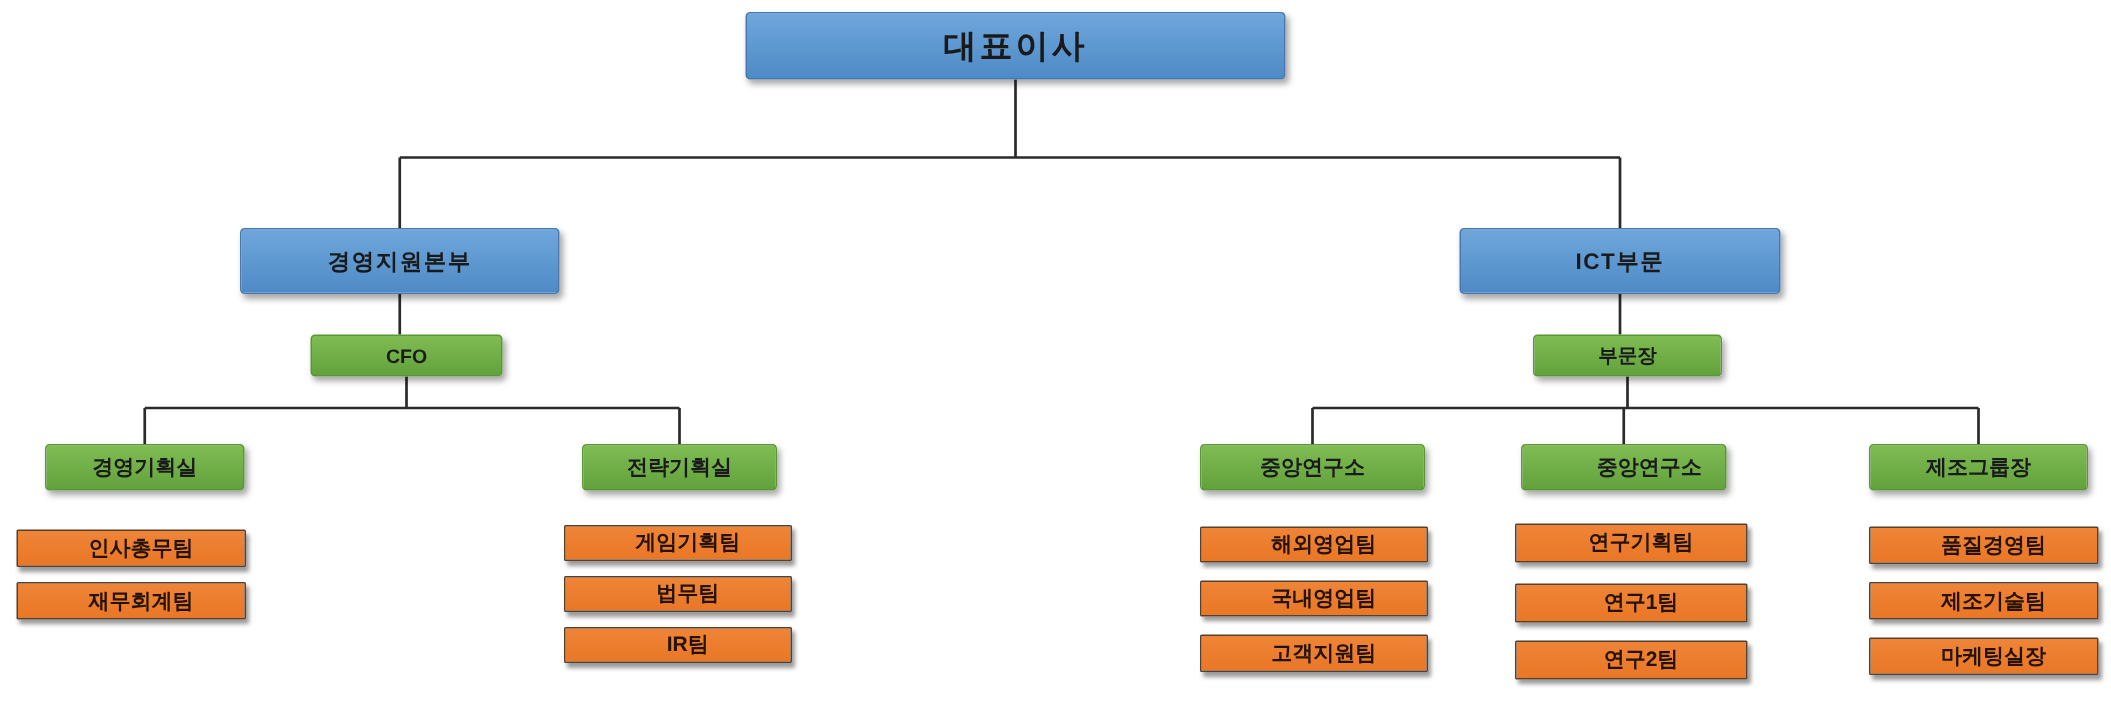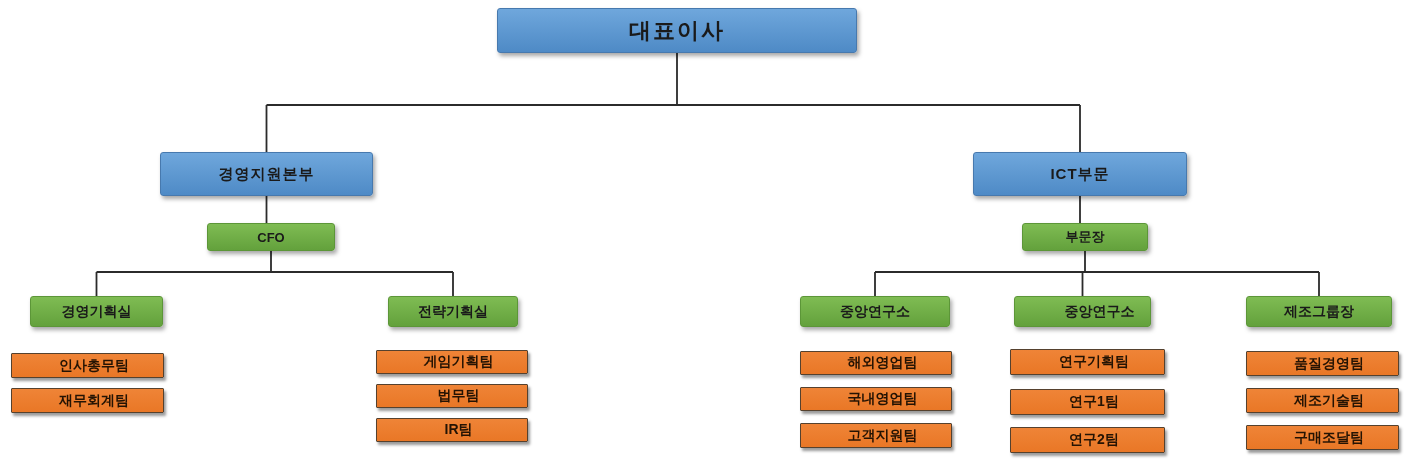--- a/index.html
+++ b/index.html
@@ -85,15 +85,15 @@
       <div class="node orange lv5" style="left: 376px; top: 384px; width: 152px; height: 24px;">법무팀</div>
       <div class="node orange lv5" style="left: 376px; top: 418px; width: 152px; height: 24px;">IR팀</div>
       <div class="node orange lv5" style="left: 800px; top: 351px; width: 152px; height: 24px;">해외영업팀</div>
       <div class="node orange lv5" style="left: 800px; top: 387px; width: 152px; height: 24px;">국내영업팀</div>
       <div class="node orange lv5" style="left: 800px; top: 423px; width: 152px; height: 25px;">고객지원팀</div>
       <div class="node orange lv5" style="left: 1010px; top: 349px; width: 155px; height: 26px;">연구기획팀</div>
       <div class="node orange lv5" style="left: 1010px; top: 389px; width: 155px; height: 26px;">연구1팀</div>
       <div class="node orange lv5" style="left: 1010px; top: 427px; width: 155px; height: 26px;">연구2팀</div>
       <div class="node orange lv5" style="left: 1246px; top: 351px; width: 153px; height: 25px;">품질경영팀</div>
       <div class="node orange lv5" style="left: 1246px; top: 388px; width: 153px; height: 25px;">제조기술팀</div>
-      <div class="node orange lv5" style="left: 1246px; top: 425px; width: 153px; height: 25px;">구매조달팀</div>
+      <div class="node orange lv5" style="left: 1246px; top: 425px; width: 153px; height: 25px;">마케팅실장</div>
     </div>
 </div>
 
 </body></html>

